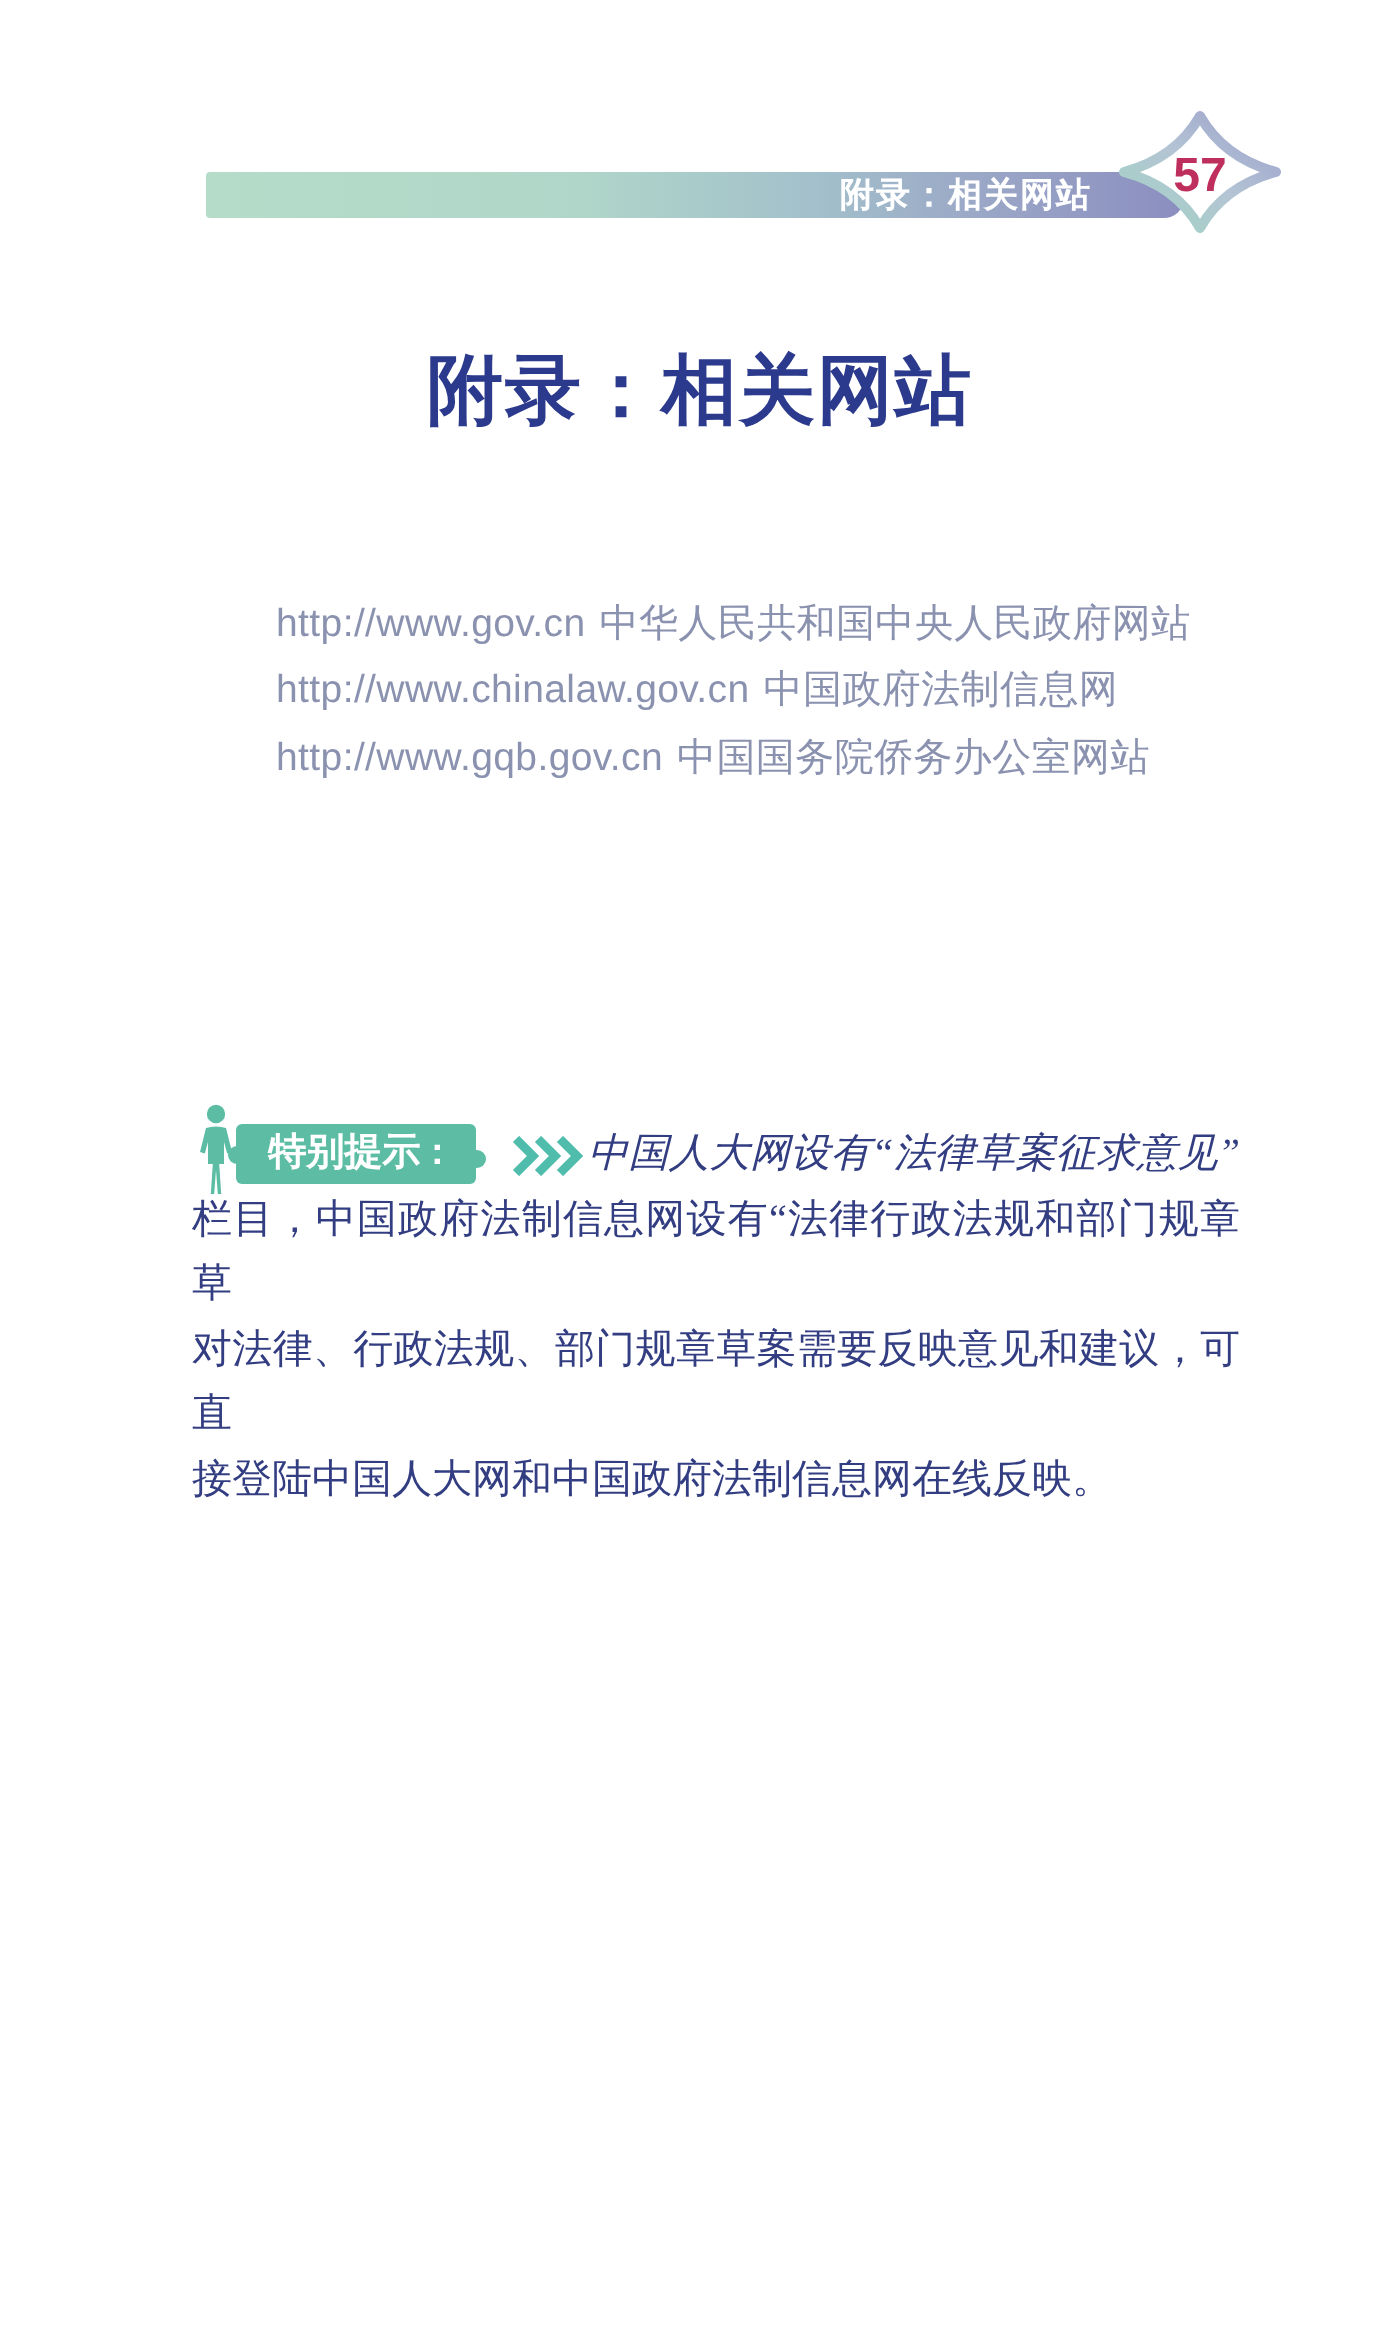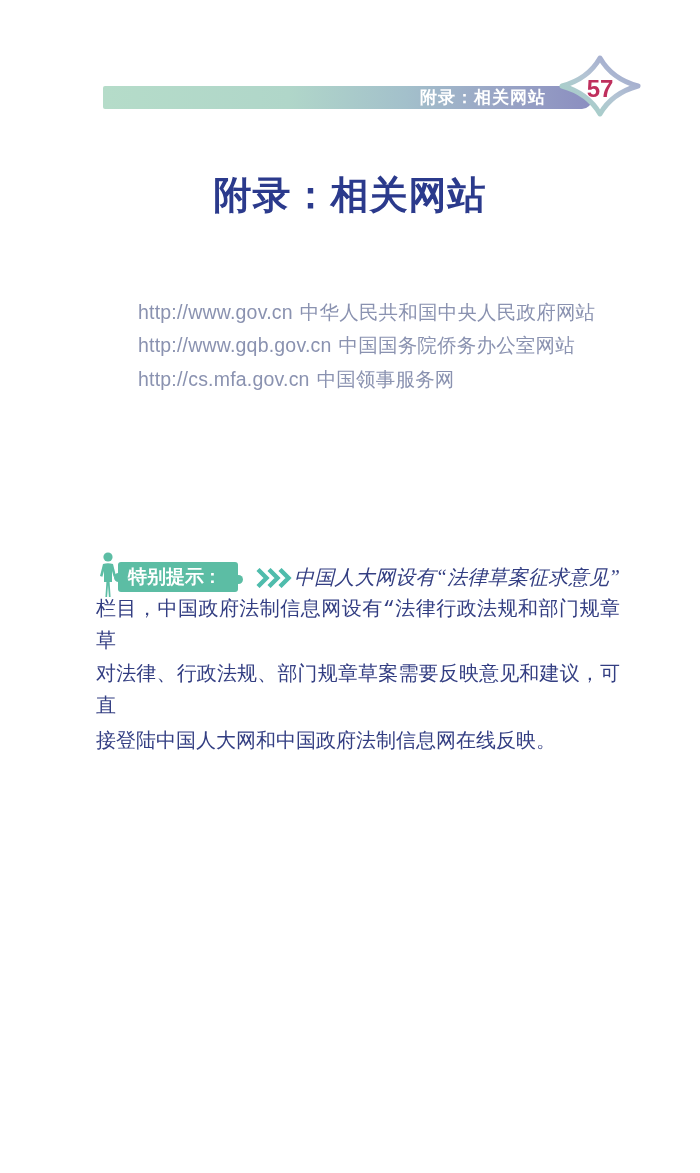--- a/index.html
+++ b/index.html
@@ -42,30 +42,30 @@
   }
   .links .site{margin-left:7px;}
 
   
   .note{
     position:absolute;left:96px;top:561px;width:524px;
     font-family:"Liberation Serif","DejaVu Serif",serif;
     font-size:20px;line-height:32.6px;color:#333e82;
   }
   .nline{text-align:justify;}
-  .nline.just{text-align-last:justify;font-family:Liberation Mono, monospace;}
+  .nline.just{text-align-last:justify;}
   .nline.first{padding-left:198px;text-align-last:justify;font-style:italic;}
 
   .person-icon{position:absolute;left:2px;top:-9px;width:20px;height:46px;}
 
   .note-badge{
     position:absolute;left:22px;top:1px;height:30px;width:100px;
     background:#5cbda4;border-radius:3px;
     color:#ffffff;font-family:"Liberation Sans",sans-serif;
-    font-size:19px;font-weight:bold;line-height:30px;
+    font-size:19px;font-weight:bold;line-height:30px;text-align:center;
     padding:0 10px;white-space:nowrap;
   }
   .note-badge::before,.note-badge::after{
     content:"";position:absolute;top:11px;width:9px;height:9px;
     border-radius:50%;background:#5cbda4;
   }
   .note-badge::before{left:-4px;}
   .note-badge::after{right:-5px;top:13px;}
 
   .chevrons-icon{position:absolute;left:160px;top:7px;width:36px;height:20px;}
@@ -97,24 +97,24 @@
     <text class="corner-num" x="45" y="37" text-anchor="middle" dominant-baseline="central" fill="#bf2f5d" font-size="24" font-weight="bold">57</text>
   </svg>
 
   <h1 class="doc-title">附录：相关网站</h1>
 
   <ul class="links">
     <li>
       <span class="url">http://www.gov.cn</span><span class="site">中华人民共和国中央人民政府网站</span>
     </li>
     <li>
-      <span class="url">http://www.gqb.gov.cn</span><span class="site">中国国务院侨务办公室网站</span>
+      <span class="url">http://www.chinalaw.gov.cn</span><span class="site">中国政府法制信息网</span>
     </li>
     <li>
-      <span class="url">http://cs.mfa.gov.cn</span><span class="site">中国领事服务网</span>
+      <span class="url">http://www.gqb.gov.cn</span><span class="site">中国国务院侨务办公室网站</span>
     </li>
   </ul>
 
   <div class="note">
 
     <svg class="person-icon" viewBox="0 0 20 46" xmlns="http://www.w3.org/2000/svg">
       <circle cx="10" cy="5" r="4.6" fill="#5cbda4"></circle>
       <path d="M5,12 Q10,10.5 15,12 L18,24 L15.6,24.8 L14,19 L14,30 L11.6,30 L12.6,45 L10.9,45 L10,33 L9.1,45 L7.4,45 L8.4,30 L6,30 L6,19 L4.4,24.8 L2,24 Z" fill="#5cbda4"></path>
     </svg>
 

